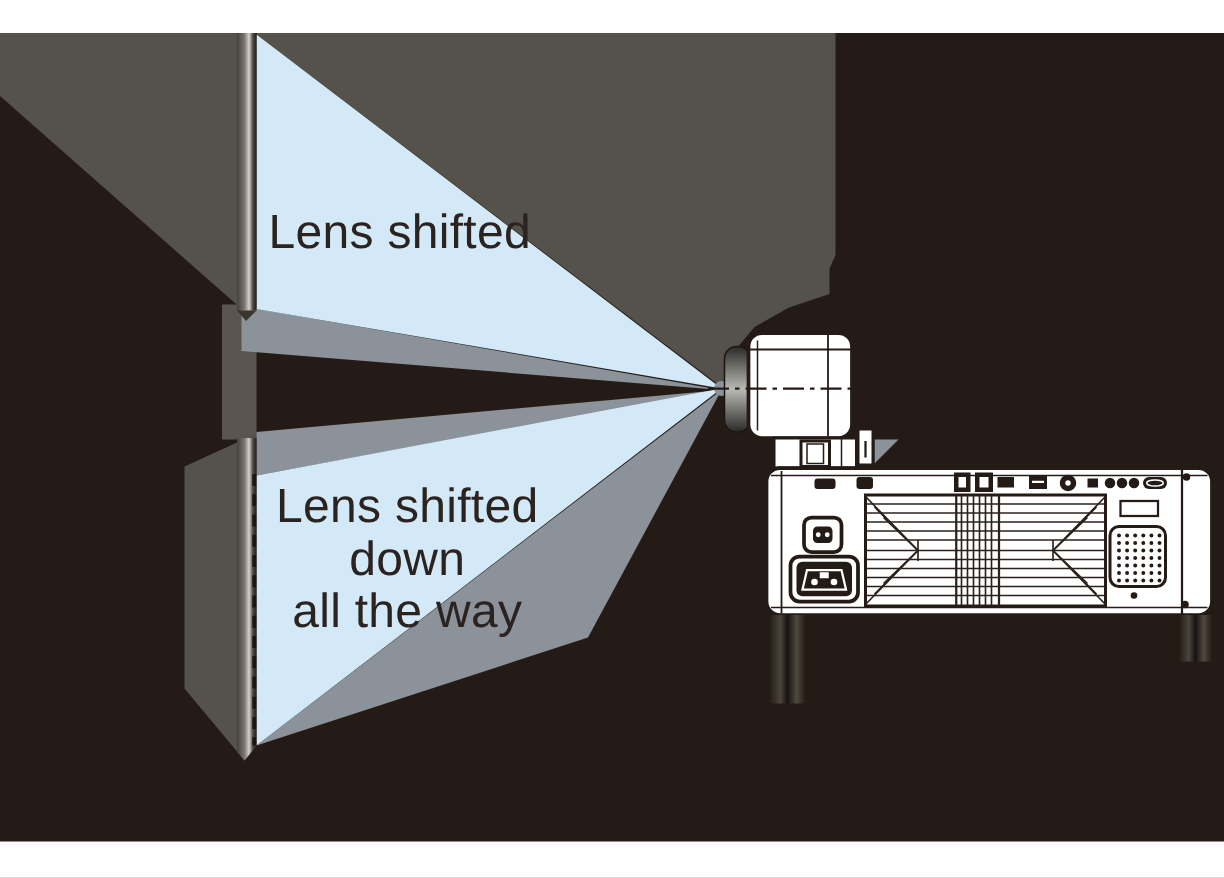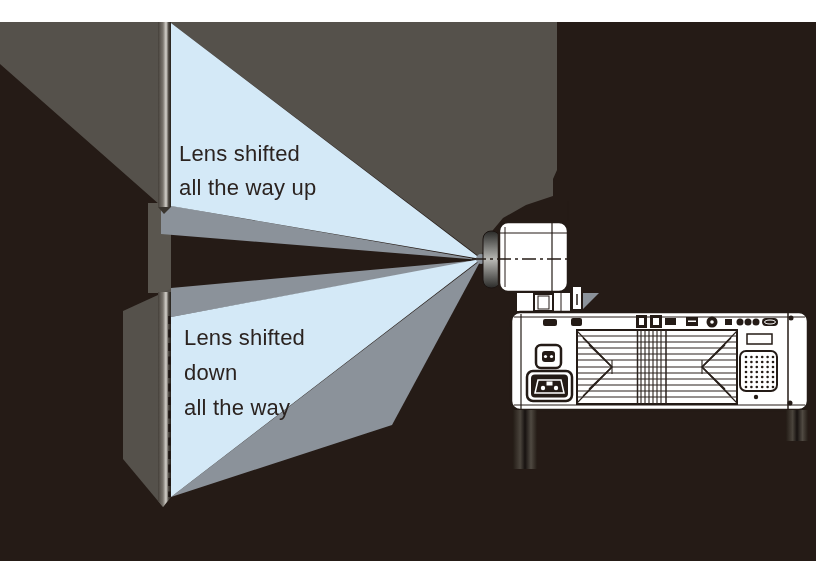--- a/index.html
+++ b/index.html
@@ -1,20 +1,20 @@
 <!DOCTYPE html>
 <html><head>
 <meta charset="utf-8">
 <style>
   html,body{margin:0;padding:0;background:#ffffff;}
   .stage{position:relative;width:816px;height:585px;background:#ffffff;overflow:hidden;
          font-family:"Liberation Sans", sans-serif;}
   .stage svg{position:absolute;left:0;top:0;}
-  .shift-label{position:absolute;color:#2b2320;font-size:22px;font-weight:400;
-               letter-spacing:0.2px;white-space:nowrap;}
+  .shift-label{position:absolute;color:#2b2320;font-size:32px;font-weight:400;
+               letter-spacing:0.2px;white-space:nowrap;text-align:center;}
   .shift-label.up{left:179px;top:137px;line-height:34px;}
   .shift-label.down{left:184px;top:320px;line-height:35px;}
 </style>
 </head>
 <body>
 
 <div class="stage">
 
 <svg width="816" height="585" viewBox="0 0 816 585">
   <defs>
@@ -208,21 +208,20 @@
     <circle cx="791" cy="318" r="2.5" fill="#241b16" stroke="none"></circle>
     <circle cx="790" cy="403" r="2.5" fill="#241b16" stroke="none"></circle>
 
     <rect x="513" y="410" width="24" height="59" fill="url(#footGrad)" stroke="none"></rect>
     <rect x="786" y="410" width="22" height="31" fill="url(#footGrad)" stroke="none"></rect>
   </g>
 </svg>
 
 <div class="shift-label up">
   <div>Lens shifted</div>
-  <div>all the way up</div>
 </div>
 <div class="shift-label down">
   <div>Lens shifted</div>
   <div>down</div>
   <div>all the way</div>
 </div>
 
 </div>
 
 </body></html>

